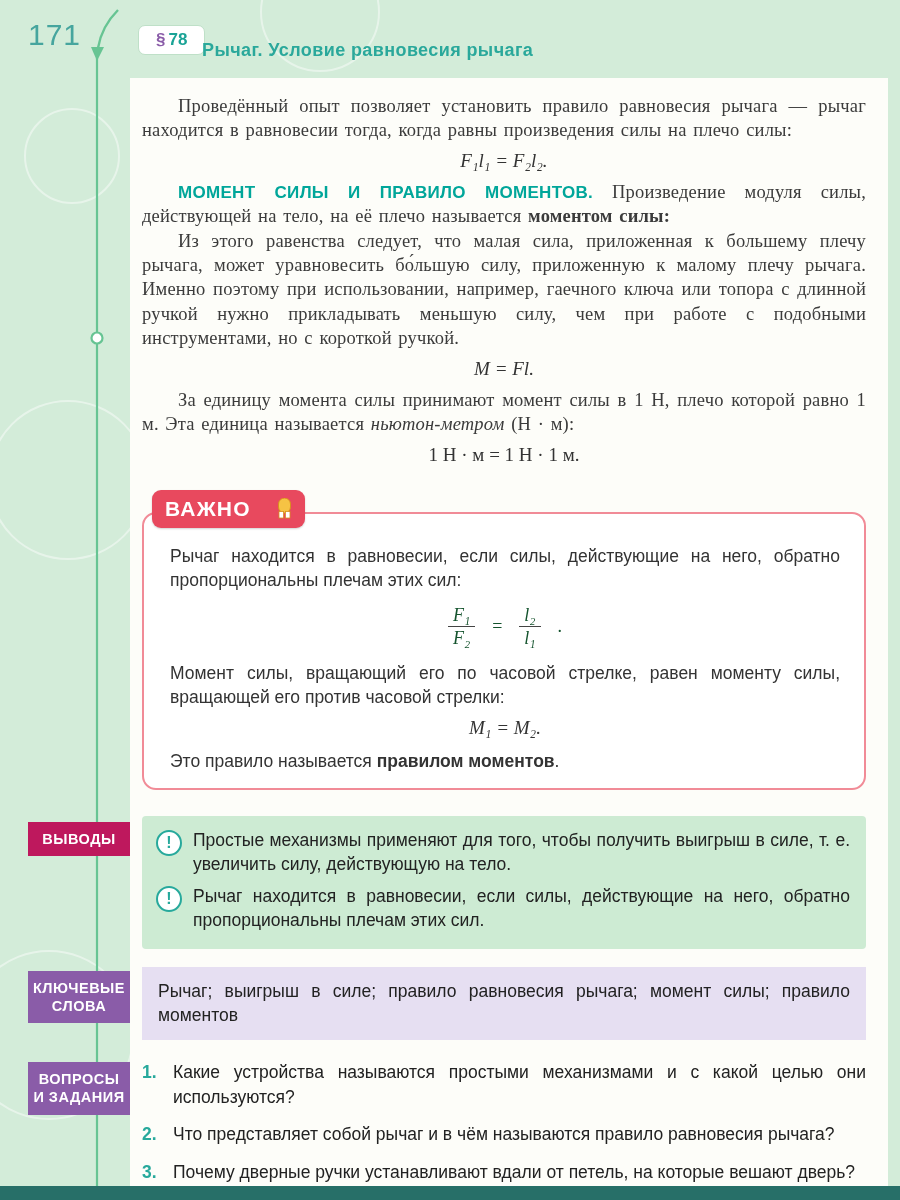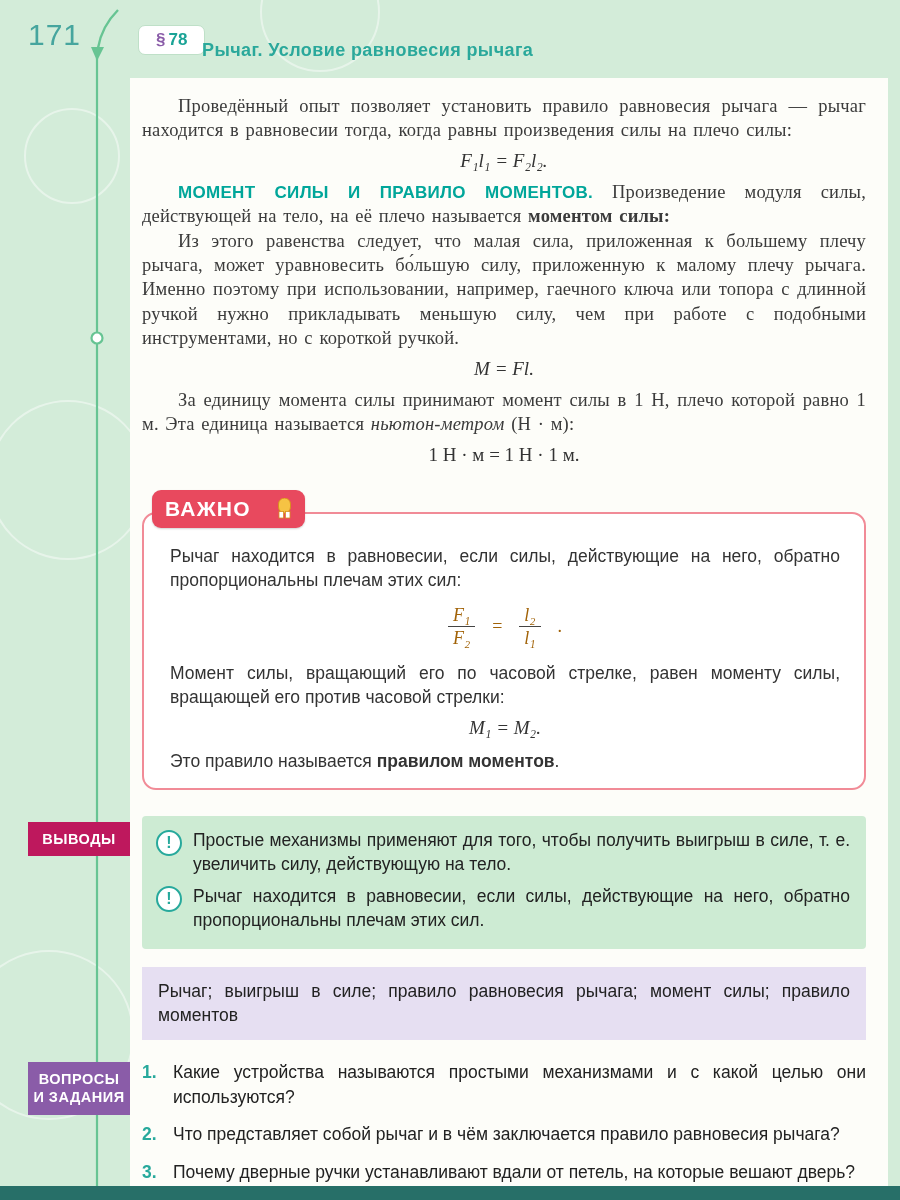--- a/index.html
+++ b/index.html
@@ -82,21 +82,21 @@
     background:#fff;
     padding:30px 24px 14px 26px;
     font-family:"Liberation Sans", sans-serif;
     font-size:17.5px; color:#333;
   }
   .important-box p { text-align:justify; line-height:1.42; }
   .imp-gap { margin-top:10px; }
 
   .frac-line {
     display:flex; justify-content:center; align-items:center; gap:17px;
-    margin:12px 0; font-family:"Liberation Serif", serif; font-size:18px; color:#a16207;
+    margin:12px 0; font-family:"Liberation Serif", serif; font-size:18px; color:#14532d;
   }
   .frac { display:inline-flex; flex-direction:column; align-items:center; font-style:italic; line-height:1.12; }
   .frac .top { border-bottom:1.4px solid #444; padding:0 5px 1px; }
   .frac .bot { padding:1px 5px 0; }
 
   
   .section { position:relative; }
   .conclusions { margin-top:26px; }
   .keywords    { margin-top:18px; }
   .questions   { margin-top:18px; }
@@ -217,36 +217,40 @@
         <span>Простые механизмы применяют для того, чтобы получить выигрыш в силе, т. е. увеличить силу, действующую на тело.</span>
       </div>
       <div class="conclusion-item">
         <span class="excl-icon">!</span>
         <span>Рычаг находится в равновесии, если силы, действующие на него, обратно пропорциональны плечам этих сил.</span>
       </div>
     </div>
   </section>
 
   <section class="section keywords">
+    <div class="side-label purple">
+      <span>КЛЮЧЕВЫЕ</span>
+      <span>СЛОВА</span>
+    </div>
     <div class="purple-box">Рычаг; выигрыш в силе; правило равновесия рычага; момент силы; правило моментов</div>
   </section>
 
   <section class="section questions">
     <div class="side-label purple">
       <span>ВОПРОСЫ</span>
       <span>И ЗАДАНИЯ</span>
     </div>
     <div class="questions-list">
       <div class="question">
         <span class="qnum">1.</span>
         <span>Какие устройства называются простыми механизмами и с какой целью они используются?</span>
       </div>
       <div class="question">
         <span class="qnum">2.</span>
-        <span>Что представляет собой рычаг и в чём заключается правило равновесия рычага?</span>
+        <span>Что представляет собой рычаг и в чём называются правило равновесия рычага?</span>
       </div>
       <div class="question">
         <span class="qnum">3.</span>
         <span>Почему дверные ручки устанавливают вдали от петель, на которые вешают дверь?</span>
       </div>
 
     </div>
   </section>
 
 </div>

